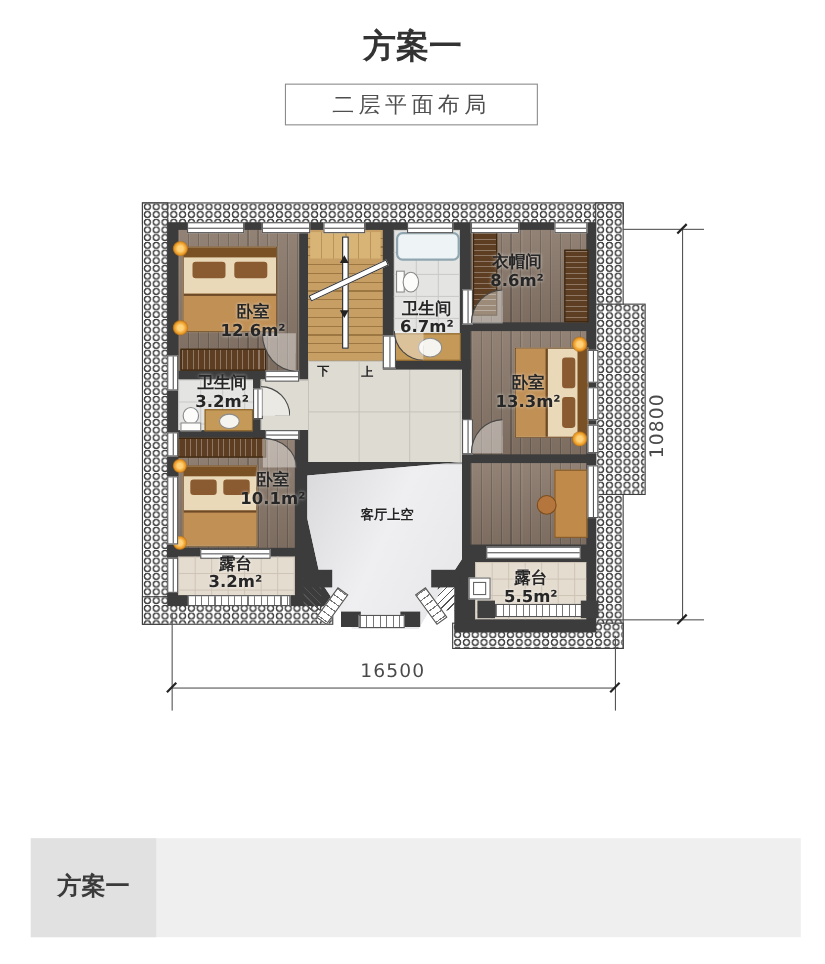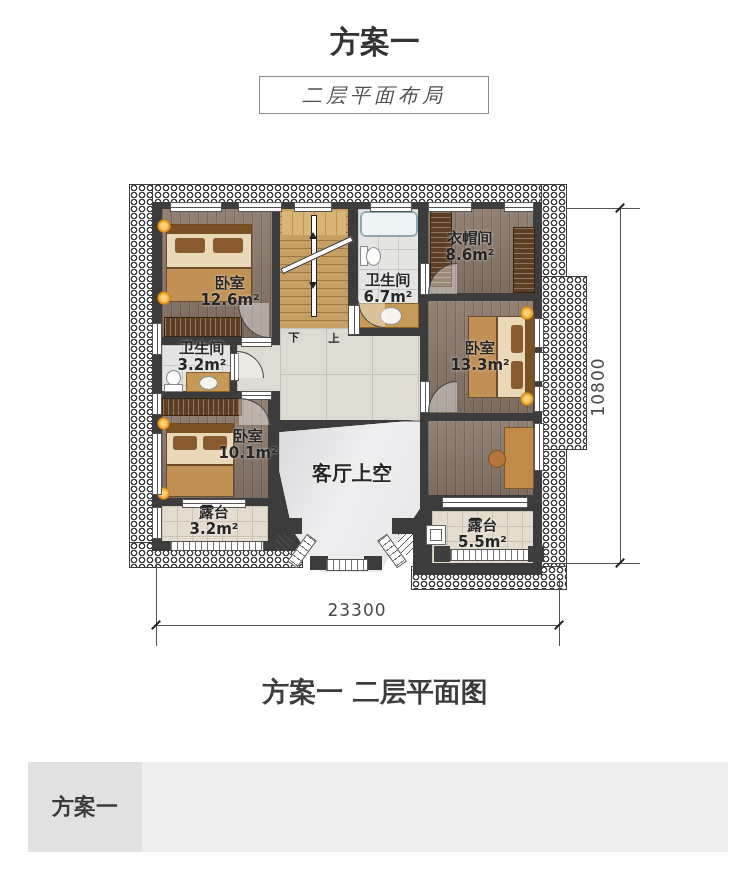--- a/index.html
+++ b/index.html
@@ -2,21 +2,21 @@
 <html><head>
 <meta charset="utf-8">
 <style>
   html,body{margin:0;padding:0;background:#fff;}
   .page{position:relative;width:750px;height:876px;background:#fff;overflow:hidden;
         font-family:"DejaVu Sans","Liberation Sans",sans-serif;}
   .abs{position:absolute;}
   
   .title{left:0;top:22px;width:750px;text-align:center;font-size:30px;font-weight:700;color:#333;}
   .subbox{left:259px;top:76px;width:228px;height:36px;border:1px solid #8c8c8c;
-          text-align:center;line-height:36px;font-size:20px;color:#4f4f4f;letter-spacing:4px;font-style:italic;}
+          text-align:center;line-height:36px;font-size:20px;color:#4f4f4f;letter-spacing:4px;}
   
   .roof{background-color:#fff;outline:1px solid #3e3e3e;
         background-image:radial-gradient(circle at 4px 3px,#ffffff 1.7px,#3f3f3f 2.2px,#3f3f3f 3.1px,rgba(0,0,0,0) 3.7px);
         background-size:8px 7px;}
   
   .wall{background:#3c3c3c;}
   .wood{background-color:#8a796b;
         background-image:linear-gradient(180deg,rgba(255,255,255,.07),rgba(0,0,0,.10)),
         repeating-linear-gradient(90deg,rgba(0,0,0,.20) 0 1px,rgba(255,255,255,.05) 1px 2px,rgba(0,0,0,0) 2px 9px);}
   .btile{background-color:#e4e4e2;
@@ -252,34 +252,33 @@
     <div>3.2m²</div>
   </div>
   <div class="abs rlabel" style="left:198px;top:428px;width:100px">
     <div>卧室</div>
     <div>10.1m²</div>
   </div>
   <div class="abs rlabel" style="left:169px;top:504px;width:90px">
     <div>露台</div>
     <div>3.2m²</div>
   </div>
-  <div class="abs rlabel" style="left:292px;top:462px;width:120px;font-size:20px">
+  <div class="abs rlabel" style="left:292px;top:462px;width:120px;font-size:12px">
     <div>客厅上空</div>
   </div>
 
   <div class="abs dimline" style="left:156px;top:558px;width:1px;height:88px"></div>
   <div class="abs dimline" style="left:559px;top:578px;width:1px;height:68px"></div>
   <div class="abs dimline" style="left:156px;top:625px;width:403px;height:1px"></div>
   <div class="abs tick" style="left:150px;top:624px;width:12px;height:2px"></div>
   <div class="abs tick" style="left:553px;top:624px;width:12px;height:2px"></div>
-  <div class="abs dimlab" style="left:307px;top:600px;width:100px">23300</div>
+  <div class="abs dimlab" style="left:307px;top:600px;width:100px">16500</div>
   <div class="abs dimline" style="left:566px;top:208px;width:74px;height:1px"></div>
   <div class="abs dimline" style="left:548px;top:563px;width:92px;height:1px"></div>
   <div class="abs dimline" style="left:620px;top:208px;width:1px;height:355px"></div>
   <div class="abs tick" style="left:614px;top:207px;width:12px;height:2px"></div>
   <div class="abs tick" style="left:614px;top:562px;width:12px;height:2px"></div>
   <div class="abs dimlab" style="left:548px;top:377px;width:100px;transform:rotate(-90deg)">10800</div>
 
-  <div class="abs caption">方案一 二层平面图</div>
   <div class="abs bar"></div>
   <div class="abs barcell">方案一</div>
 
 </div>
 
 </body></html>

